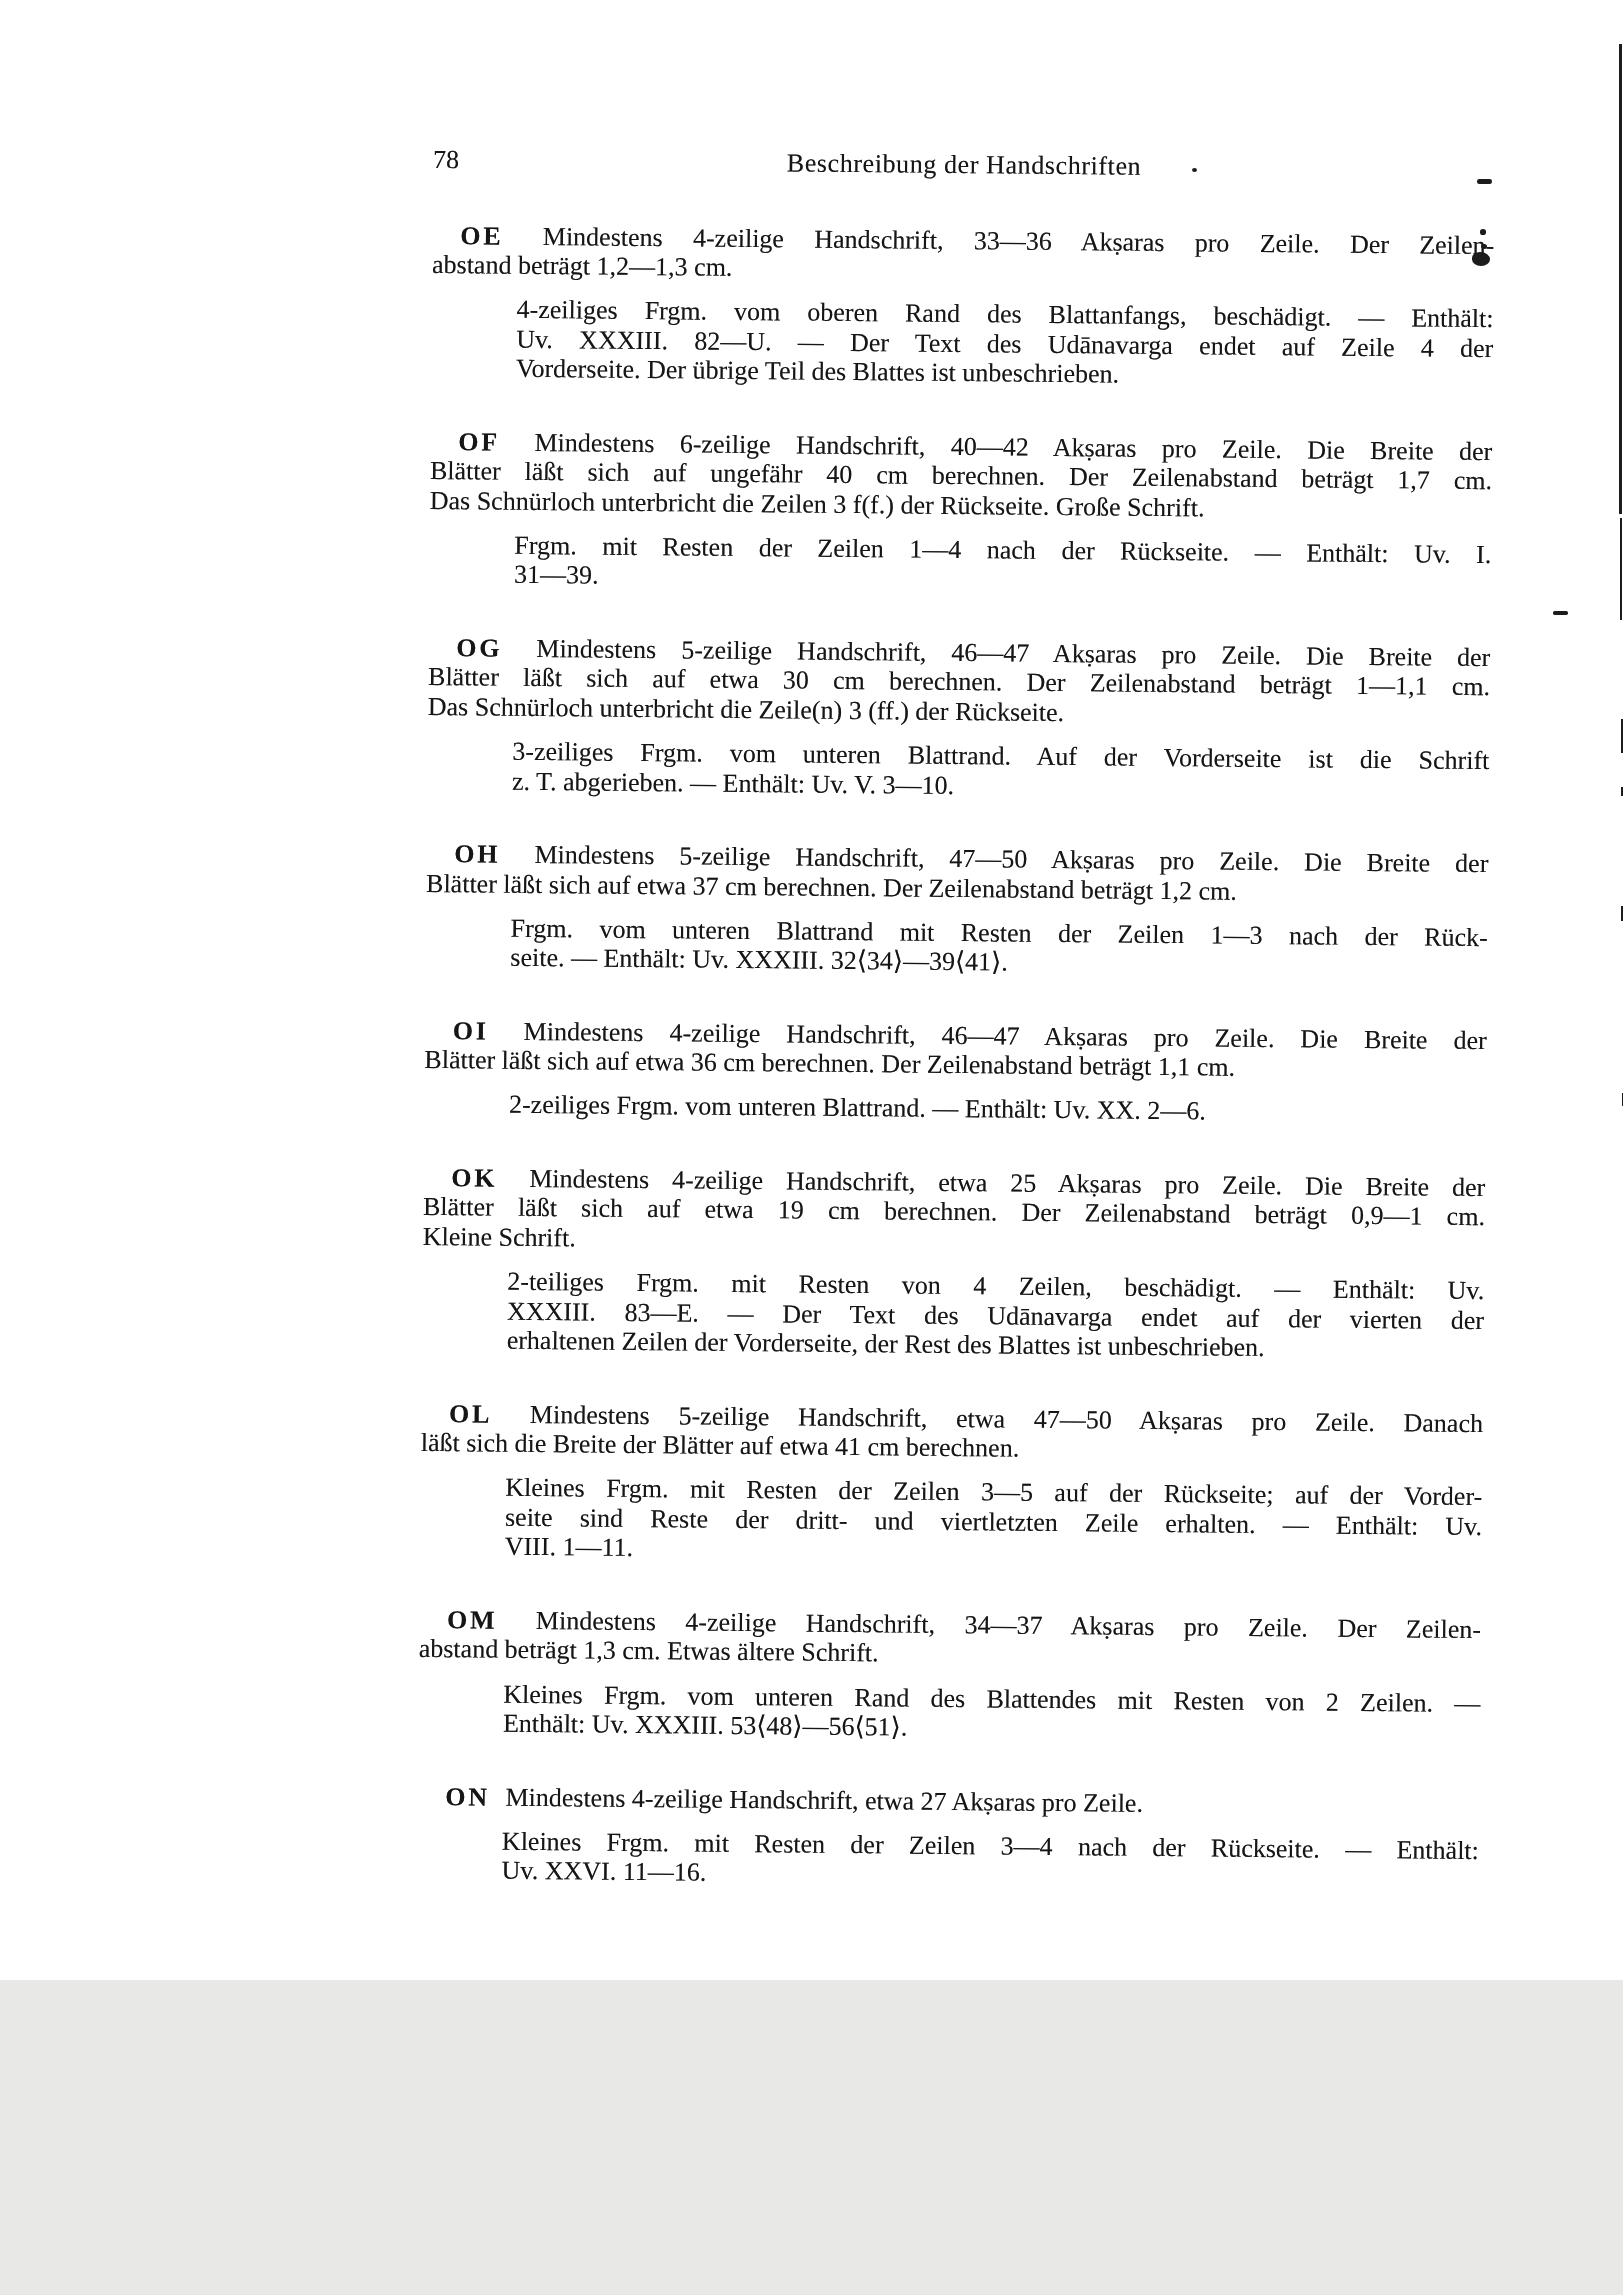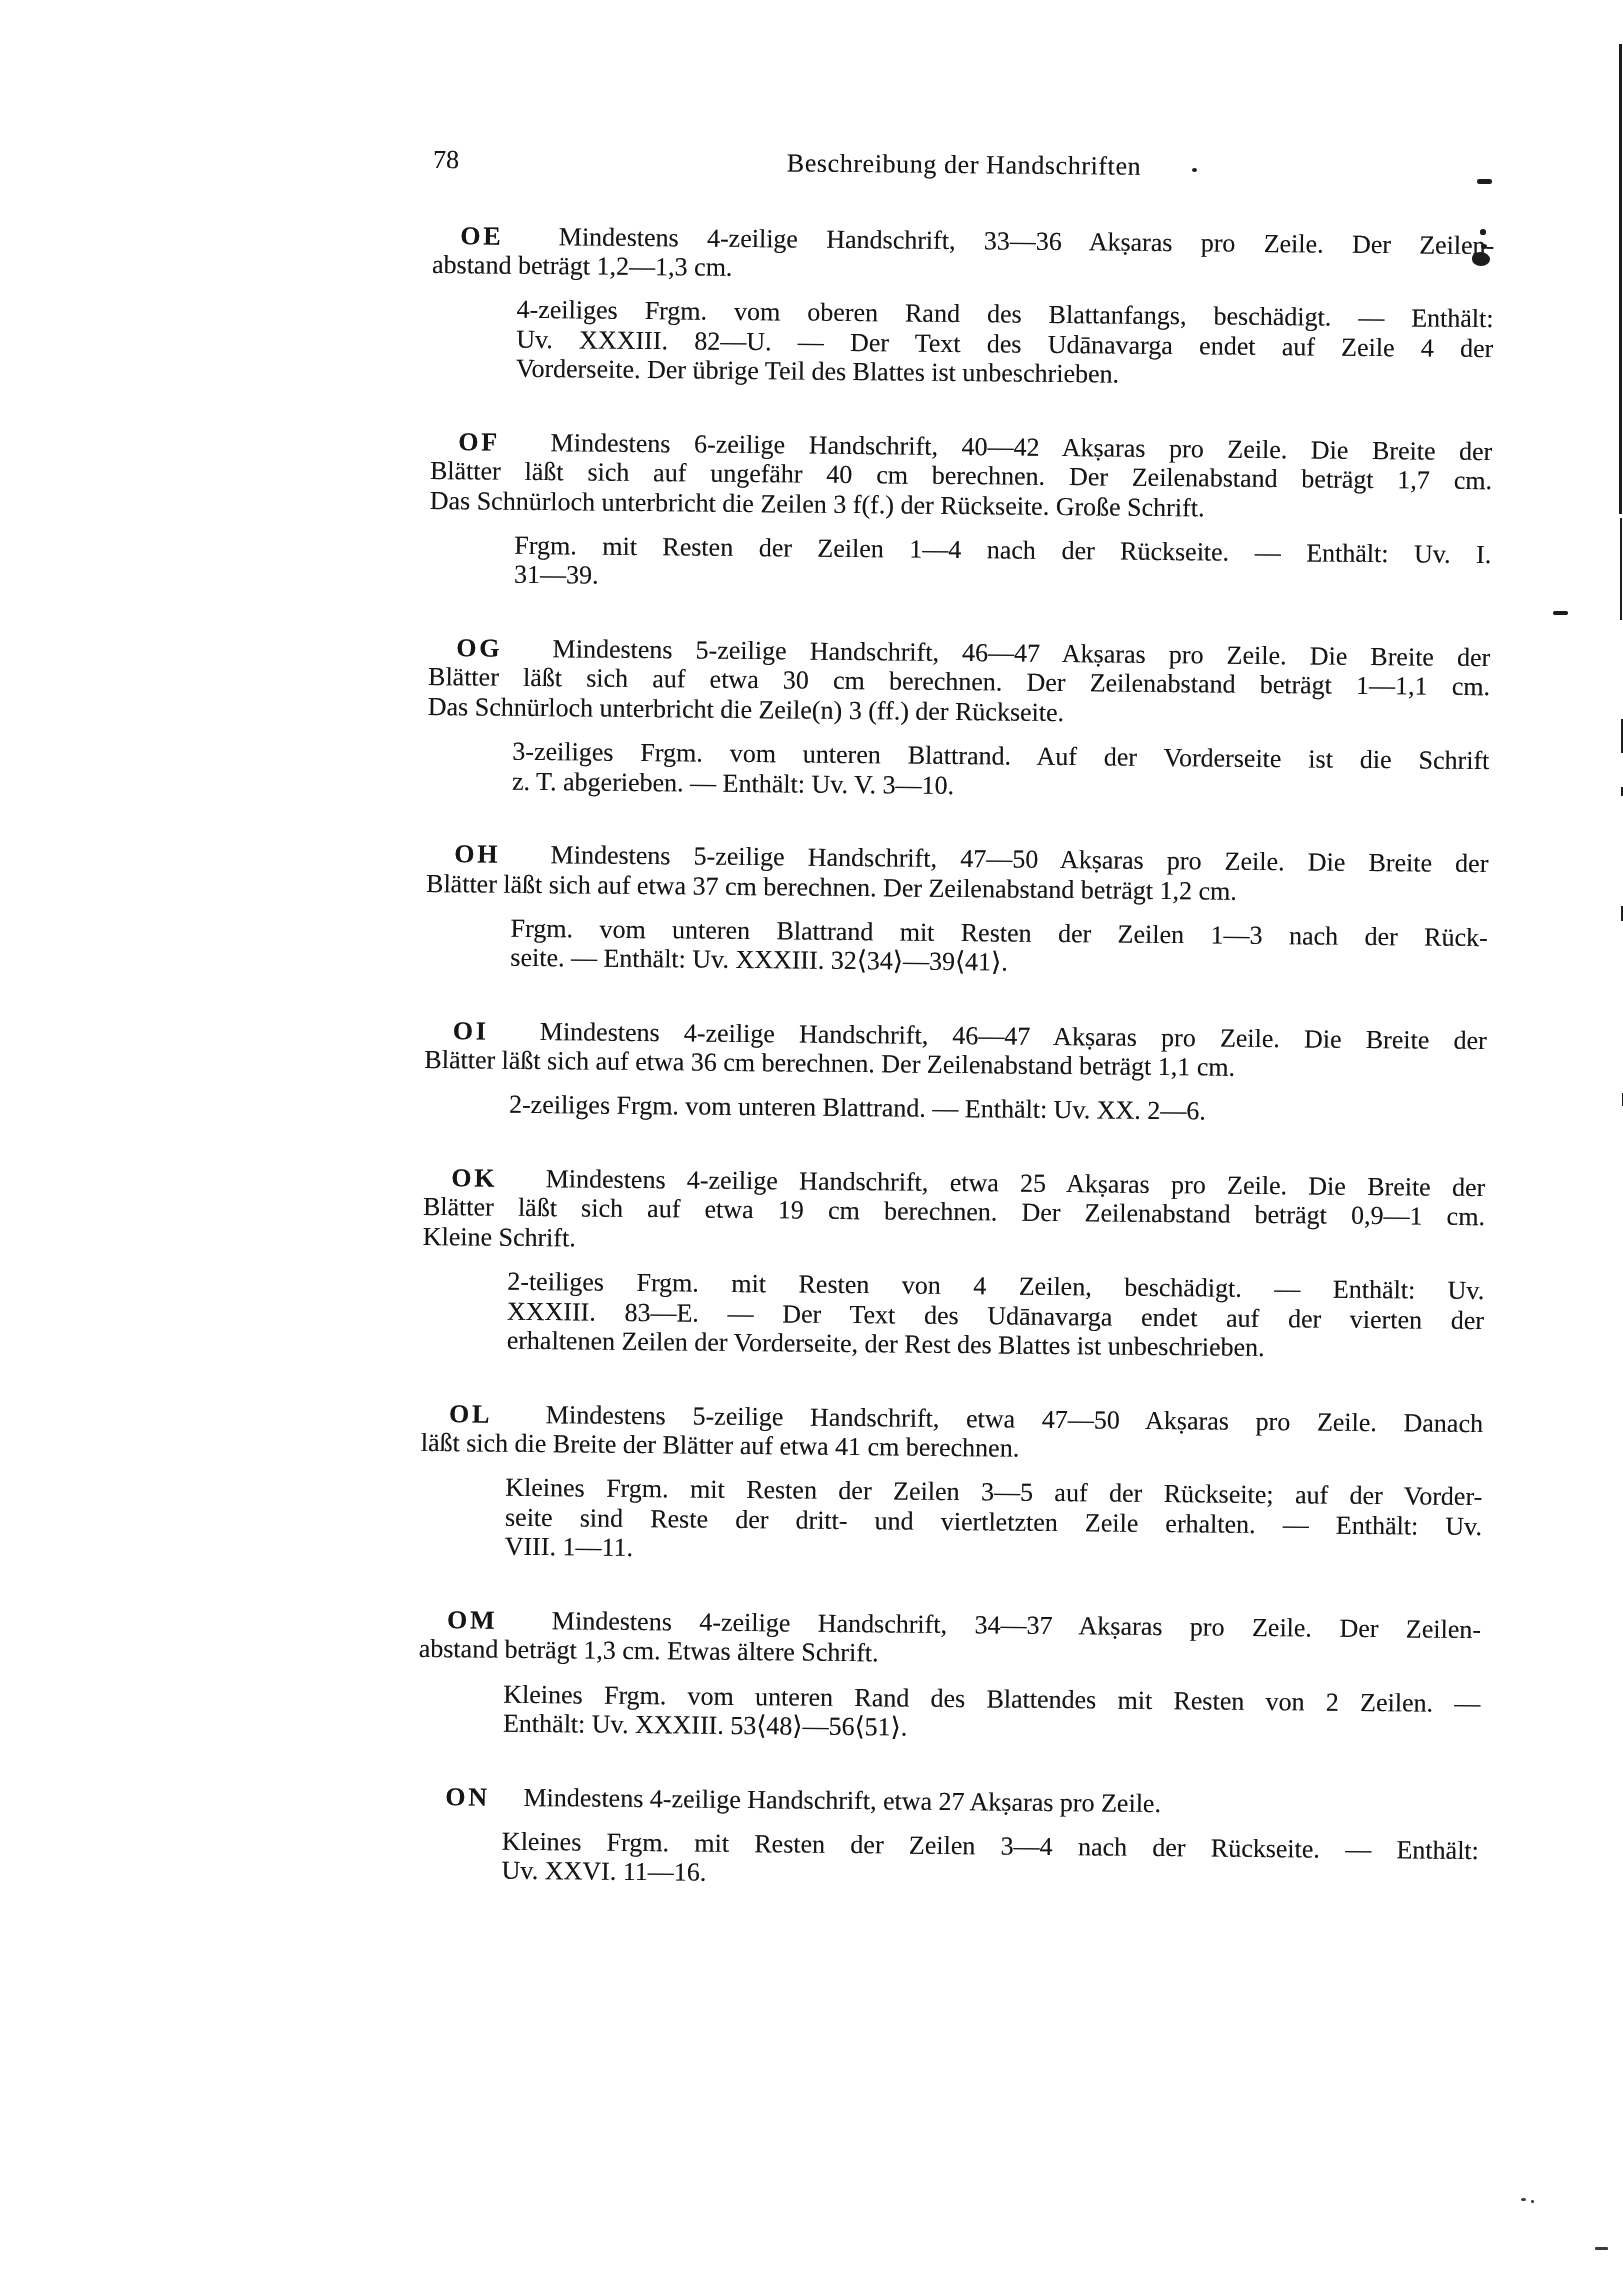--- a/index.html
+++ b/index.html
@@ -3,21 +3,21 @@
 <meta charset="utf-8">
 <style>
   html, body {
     margin: 0;
     padding: 0;
     background: #e8e8e6;
   }
   .page {
     position: relative;
     width: 1624px;
-    height: 2295px;
+    height: 1980px;
     background: #ffffff;
     overflow: hidden;
     font-family: "Liberation Serif", "DejaVu Serif", serif;
     color: #161616;
   }
   
   .scan-content {
     position: absolute;
     left: 433px;
     top: 145px;
@@ -59,21 +59,21 @@
     text-align-last: justify;
   }
   .line.last {
     text-align-last: left;
   }
   .para .line.first { padding-left: 28px; }
   .para .line.first.last { padding-left: 28px; }
   .entry-label {
     font-weight: bold;
     letter-spacing: 2.8px;
-    margin-right: 27px;
+    margin-right: 9px;
   }
   .detail { margin-top: 14.7px; margin-left: 85px; }
   .detail .line { }
   
   .artifact {
     position: absolute;
     background: #1c1c1c;
   }
   .artifact.blob { border-radius: 45% 55% 50% 50%; }
   .artifact.faint { background: #3a3a3a; }

